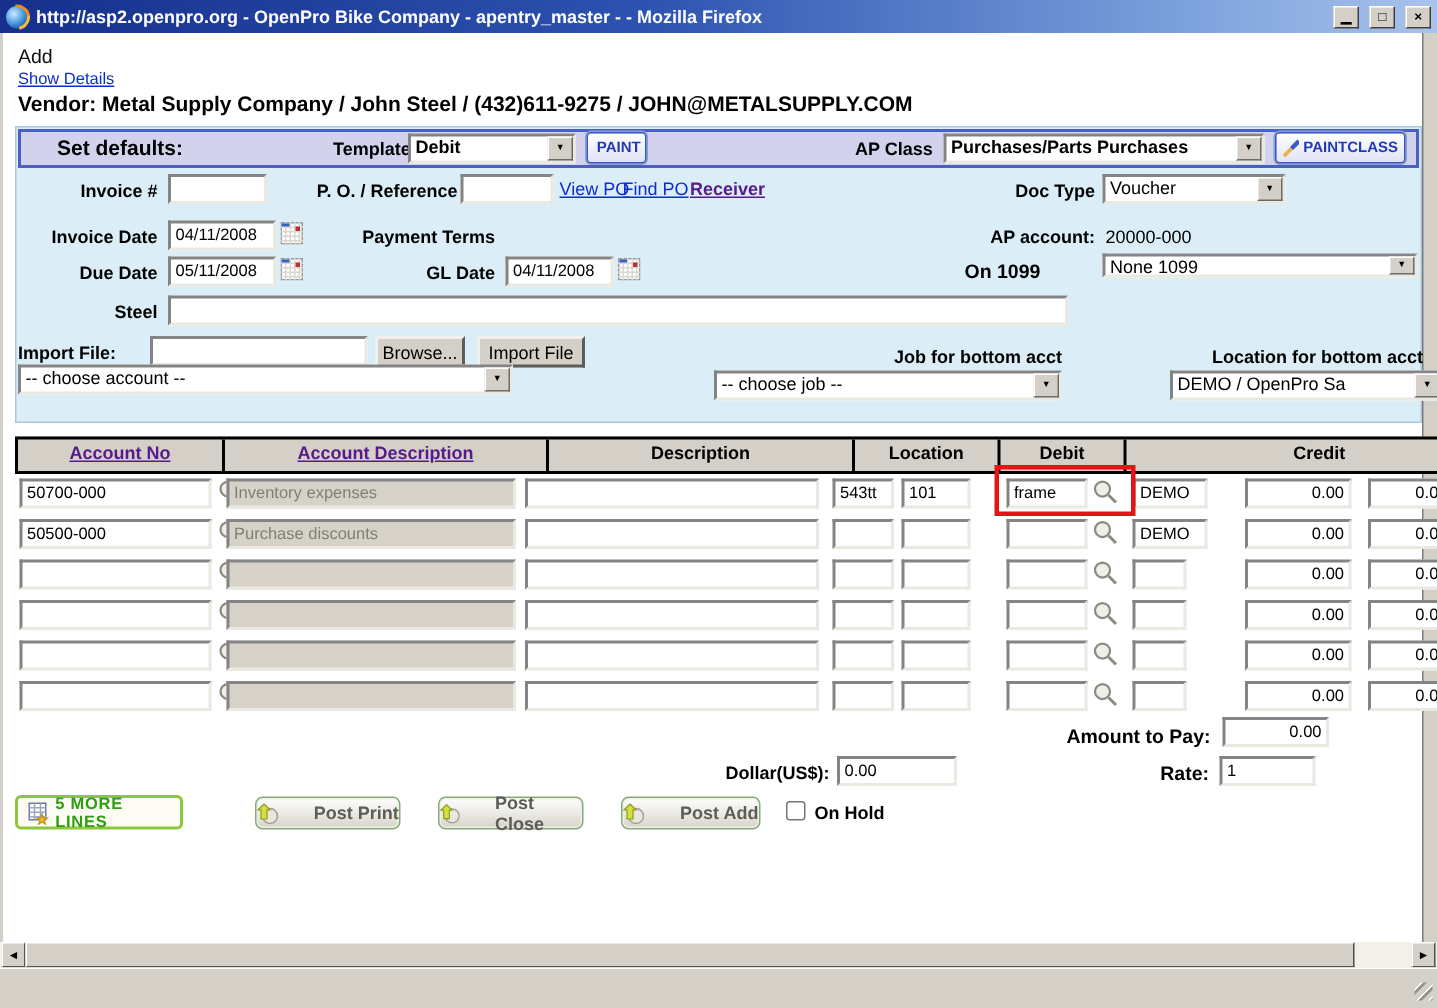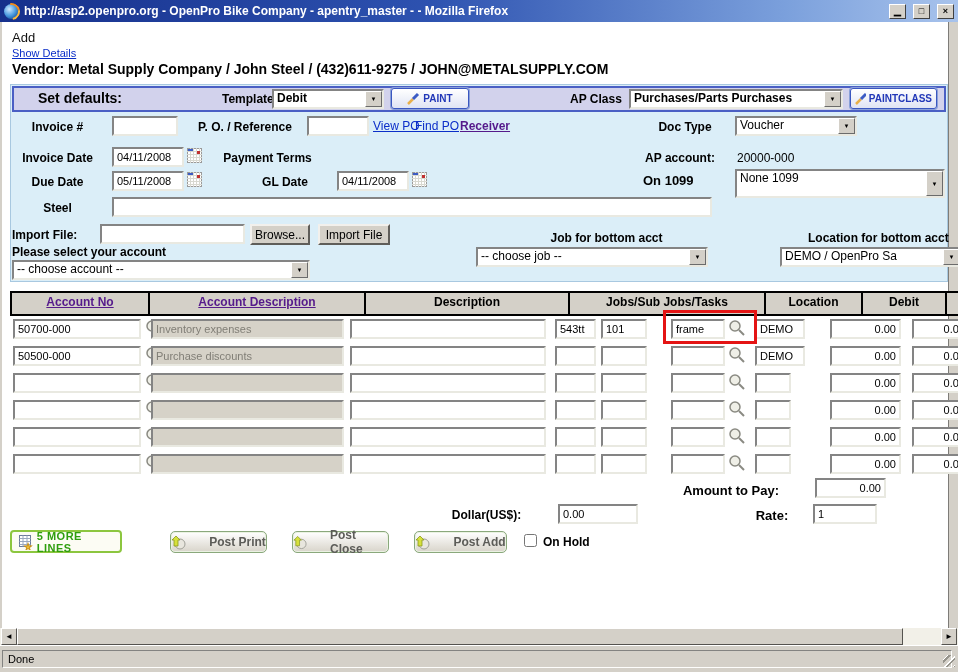--- a/index.html
+++ b/index.html
@@ -16,21 +16,21 @@
   .rstrip{position:absolute;left:948px;top:22px;width:10px;height:606px;background:#d4d0c8;border-left:1px solid #7e7c78}
   
   .mode{position:absolute;font-size:13px;color:#111;white-space:nowrap}
   .link{color:#0b2ec8;text-decoration:underline;font-size:12px;cursor:pointer;white-space:nowrap}
   .plink{color:#551a8b;font-weight:bold;text-decoration:underline;cursor:pointer}
   .vendor{position:absolute;font-weight:bold;font-size:14px;color:#000;white-space:nowrap}
   
   .formbg{position:absolute;left:10px;top:84px;width:938px;height:198px;background:#dbeef8;border:1px solid #a8c8e0}
   .defbar{position:absolute;left:12px;top:86px;width:934px;height:26px;background:#d2d2ec;border:2px solid #4a5fc4}
   .lbl{position:absolute;font-weight:bold;font-size:12px;color:#000;white-space:nowrap}
-  .rt{text-align:center}
+  .rt{text-align:right}
   .val{position:absolute;font-size:12px;color:#000;white-space:nowrap}
   .in{position:absolute;height:20px;border:2px solid;border-color:#848484 #e9e9e1 #e9e9e1 #848484;background:#fff;font-size:11px;font-family:"Liberation Sans",sans-serif;padding:0 3px;color:#000}
   .dis{background:#d6d2c8;color:#807e76}
   .num{text-align:right}
   .sel{position:absolute;height:20px;border:2px solid;border-color:#848484 #e9e9e1 #e9e9e1 #848484;background:#fff;display:flex;align-items:stretch;cursor:pointer}
   .sel .t{flex:1;font-size:12px;line-height:15px;padding:0 3px;white-space:nowrap;overflow:hidden}
   .sel.b .t{font-weight:bold}
   .sel .dd{width:17px;background:#d4d0c8;border:1px solid;border-color:#fff #6b6b6b #6b6b6b #fff;font-size:6px;display:flex;align-items:center;justify-content:center;flex:none}
   .btn{position:absolute;background:#d4d0c8;border:2px solid;border-color:#f2f0ec #5f5d59 #5f5d59 #f2f0ec;font-size:12px;font-family:"Liberation Sans",sans-serif;color:#000;text-align:center;line-height:16px;cursor:pointer}
   .pbtn{position:absolute;height:21px;border:1px solid #3a57c0;border-radius:3px;background:linear-gradient(#ffffff,#dfe4f4);display:flex;align-items:center;justify-content:center;gap:3px;font-weight:bold;font-size:10px;color:#2238b8;padding:0 4px;box-shadow:0 0 0 1px #8aa0d8;cursor:pointer}
@@ -75,21 +75,21 @@
 
   <div class="formbg"></div>
 
   <div class="defbar"></div>
   <div class="lbl" style="left:38px;top:90px;font-size:14px">Set defaults:</div>
   <div class="lbl" style="left:222px;top:92px">Template</div>
   <div class="sel b" style="left:272px;top:89px;width:112px">
     <span class="t">Debit</span>
     <span class="dd">▼</span>
   </div>
-  <div class="pbtn" style="left:391px;top:88px;width:78px">
+  <div class="pbtn" style="left:391px;top:88px;width:40px">
     <svg width="13" height="13">
         <path d="M1 12 L6 7" stroke="#e8b04a" stroke-width="2.5"></path>
         <path d="M6 7 L11 2" stroke="#3b5bc4" stroke-width="3"></path>
       </svg>
     <span>PAINT</span>
   </div>
   <div class="lbl" style="left:570px;top:92px">AP Class</div>
   <div class="sel b" style="left:629px;top:89px;width:214px">
     <span class="t">Purchases/Parts Purchases</span>
     <span class="dd">▼</span>
@@ -143,53 +143,52 @@
   <input class="in" style="left: 337px; top: 171px; width: 72px;" value="04/11/2008">
   <span class="cal" style="left:412px;top:172px">
     <svg width="15" height="15">
         <rect x="0.5" y="0.5" width="14" height="14" fill="#fff" stroke="#9a9a9a"></rect>
         <path d="M0 3.5 H15 M0 6.5 H15 M0 9.5 H15 M0 12.5 H15 M3.5 0 V15 M6.5 0 V15 M9.5 0 V15 M12.5 0 V15" stroke="#d8d8d0"></path>
         <rect x="1" y="1" width="5" height="2" fill="#3b5bc4"></rect>
         <rect x="10" y="3" width="3" height="3" fill="#c03030"></rect>
       </svg>
   </span>
   <div class="lbl" style="left:643px;top:173px;font-size:13px">On 1099</div>
-  <div class="sel" style="left:735px;top:169px;width:210px;height:29px">
+  <div class="sel" style="left:735px;top:169px;width:210px;height:16px">
     <span class="t">None 1099</span>
     <span class="dd">▼</span>
   </div>
 
   <div class="lbl rt" style="left:10px;top:201px;width:95px">Steel</div>
   <input class="in" style="left: 112px; top: 197px; width: 600px;" value="">
 
   <div class="lbl" style="left:12px;top:228px">Import File:</div>
   <input class="in" style="left: 100px; top: 224px; width: 145px;" value="">
   <button class="btn" style="left:250px;top:224px;width:60px;height:21px">Browse...</button>
   <button class="btn" style="left:318px;top:224px;width:72px;height:21px">Import File</button>
   <div class="lbl rt" style="left:505px;top:231px;width:203px">Job for bottom acct</div>
   <div class="lbl" style="left:808px;top:231px">Location for bottom acct</div>
   <div class="lbl" style="left:12px;top:245px">Please select your account</div>
-  <div class="sel" style="left:12px;top:260px;width:298px">
+  <div class="sel" style="left:12px;top:243px;width:330px">
     <span class="t">-- choose account --</span>
     <span class="dd">▼</span>
   </div>
   <div class="sel" style="left:476px;top:247px;width:232px">
     <span class="t">-- choose job --</span>
     <span class="dd">▼</span>
   </div>
   <div class="sel" style="left:780px;top:247px;width:182px">
     <span class="t">DEMO / OpenPro Sa</span>
     <span class="dd">▼</span>
   </div>
 
   <div class="thead">
     <div class="th" style="width:138px"><span class="plink">Account No</span></div>
     <div class="th" style="width:216px"><span class="plink">Account Description</span></div>
     <div class="th" style="width:204px">Description</div>
-    <div class="th" style="width:196px">Jobs/Sub Jobs/Tasks</div>
     <div class="th" style="width:97px">Location</div>
     <div class="th" style="width:84px">Debit</div>
     <div class="th">Credit</div>
   </div>
 
   <div class="trow" style="top:316px">
     <input class="in" style="left: 13px; top: 3px; width: 128px;" value="50700-000">
     <span class="mag" style="left:145px;top:3px"><svg width="18" height="18">
           <circle cx="7" cy="7" r="5" fill="#efefe7" stroke="#8a8a82" stroke-width="1.5"></circle>
           <line x1="11" y1="11" x2="16" y2="16" stroke="#8a8a82" stroke-width="2"></line>
@@ -348,17 +347,16 @@
   </div>
   <input type="checkbox" class="chk" style="left: 524px; top: 534px;">
   <div class="lbl" style="left:543px;top:535px">On Hold</div>
 
   <div class="hs"></div>
   <div class="hbtn" style="left:1px">◄</div>
   <div class="hthumb"></div>
   <div class="hbtn" style="left:941px">►</div>
 
   <div class="status">
-    <div class="sfield">Done</div>
     <div class="grip"></div>
   </div>
 
 </div>
 
 </body></html>

